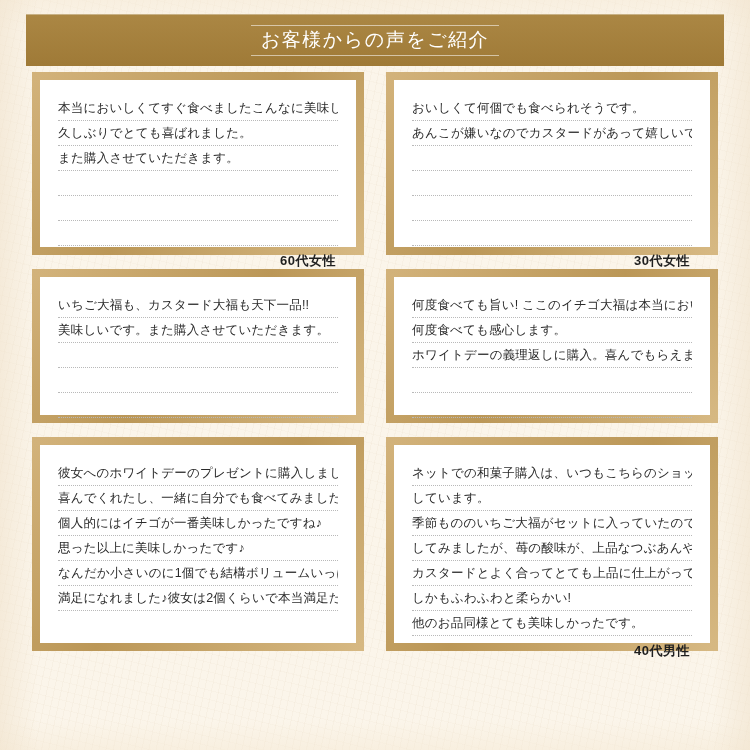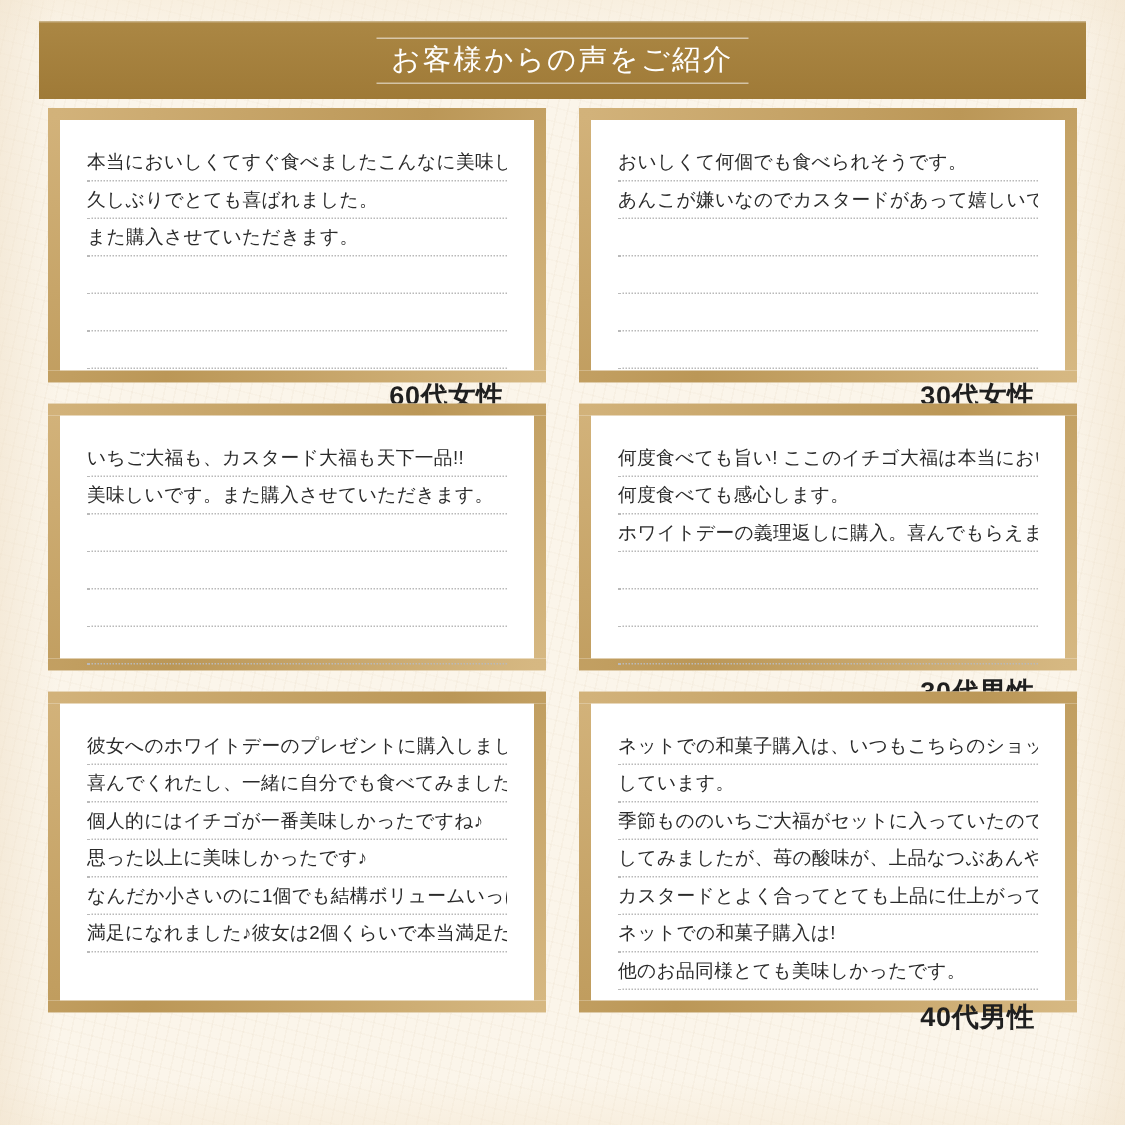--- a/index.html
+++ b/index.html
@@ -70,41 +70,41 @@
     box-sizing: border-box;
     background: #ffffff;
     border: 8px solid #c9a86d;
     border-image: linear-gradient(135deg, #d2b27a, #bb9757 50%, #d6b882) 1;
     position: relative;
     padding: 16px 18px 8px 18px;
     display: flex;
     flex-direction: column;
   }
   .card.h1 { height: 183px; }
-  .card.h2 { height: 178px; }
+  .card.h2 { height: 154px; }
   .card.h3 { height: 214px; }
 
   .lines {
     flex: 1 1 auto;
   }
   .line {
     height: 24px;
     border-bottom: 1px dotted #b9b9b9;
     font-size: 12.5px;
     color: #2a2a2a;
     line-height: 24px;
     white-space: nowrap;
     overflow: hidden;
     letter-spacing: 0.2px;
   }
   .line.empty { color: transparent; }
 
   .attrib {
     text-align: right;
-    font-size: 18px;
+    font-size: 13px;
     font-weight: bold;
     color: #1f1f1f;
     padding-top: 6px;
     padding-right: 2px;
     letter-spacing: 0.5px;
   }
 </style>
 </head>
 <body>
 
@@ -177,20 +177,20 @@
       </div>
     </div>
 
     <div class="card h3">
       <div class="lines">
         <div class="line">ネットでの和菓子購入は、いつもこちらのショップで</div>
         <div class="line">しています。</div>
         <div class="line">季節もののいちご大福がセットに入っていたので購入</div>
         <div class="line">してみましたが、苺の酸味が、上品なつぶあんや</div>
         <div class="line">カスタードとよく合ってとても上品に仕上がっています。</div>
-        <div class="line">ネットでの和菓子購入は!</div>
+        <div class="line">しかもふわふわと柔らかい!</div>
         <div class="line">他のお品同様とても美味しかったです。</div>
       </div>
       <div class="attrib">40代男性</div>
     </div>
 
   </div>
 </div>
 
 </body></html>

